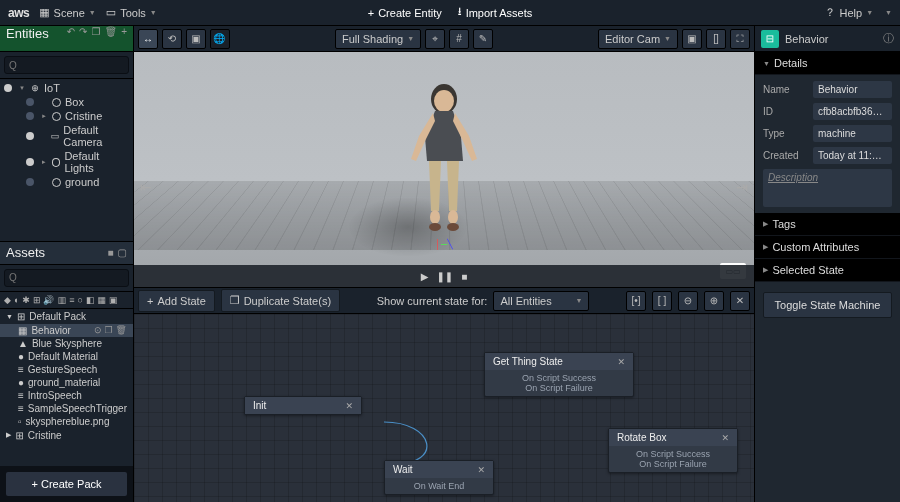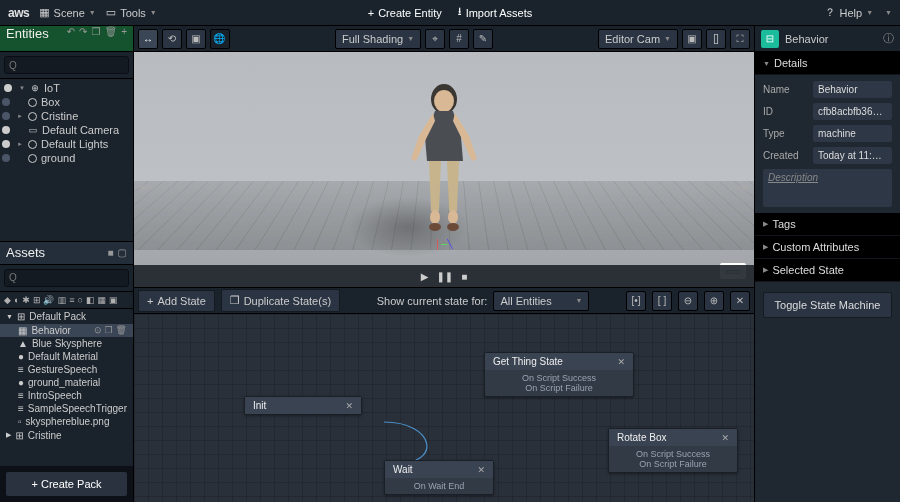--- a/index.html
+++ b/index.html
@@ -18,21 +18,21 @@
 .ph-tools span { cursor:pointer; }
 .search-row { background:#1a222c; padding:4px; border-bottom:1px solid #000; }
 .search-in { width:100%; background:#141a22; border:1px solid #0a0e14; border-radius:3px; color:#888; padding:2px 4px; font-size:10px; height:18px; }
 .tree { flex:1; background:#1a222c; overflow:auto; padding:2px 0; }
 .tree-row { display:flex; align-items:center; gap:4px; padding:1px 4px; color:#ccc; cursor:pointer; }
 .tree-eye { width:8px; height:8px; border-radius:50%; background:#4a5568; flex-shrink:0; margin-right:2px; }
 .tree-eye.on { background:#ccc; }
 .tree-tog { font-size:7px; color:#888; width:8px; text-align:center; }
 .tree-ic { width:10px; height:10px; display:inline-flex; align-items:center; justify-content:center; font-size:9px; }
 .circ { width:9px; height:9px; border:1px solid #ccc; border-radius:50%; }
-.ind0{padding-left:4px}.ind1{padding-left:2px}
+.ind0{padding-left:4px}.ind1{padding-left:26px}
 .assets-hdr { height:24px; background:#242e3a; display:flex; align-items:center; padding:0 6px; font-size:13px; color:#eee; justify-content:space-between; border-top:1px solid #000; border-bottom:1px solid #000; }
 .asset-tools { background:#1a222c; padding:3px 4px; display:flex; gap:3px; font-size:9px; color:#b0b0b0; border-bottom:1px solid #000; }
 .asset-tools span{cursor:pointer}
 .asset-tree { flex:1; background:#1a222c; overflow:auto; font-size:10px; }
 .asset-grp { padding:2px 6px; display:flex; align-items:center; gap:4px; }
 .asset-item { padding:1px 6px 1px 18px; display:flex; align-items:center; gap:4px; color:#ccc; cursor:pointer; }
 .asset-item.sel { background:#3a4656; }
 .item-row-tools { margin-left:auto; display:flex; gap:3px; color:#999; font-size:9px; }
 .create-pack { background:#2a3240; color:#fff; text-align:center; padding:6px; margin:6px; border-radius:2px; cursor:pointer; font-size:11px; }
 .center-col { flex:1; display:flex; flex-direction:column; background:#1a222c; position:relative; }

